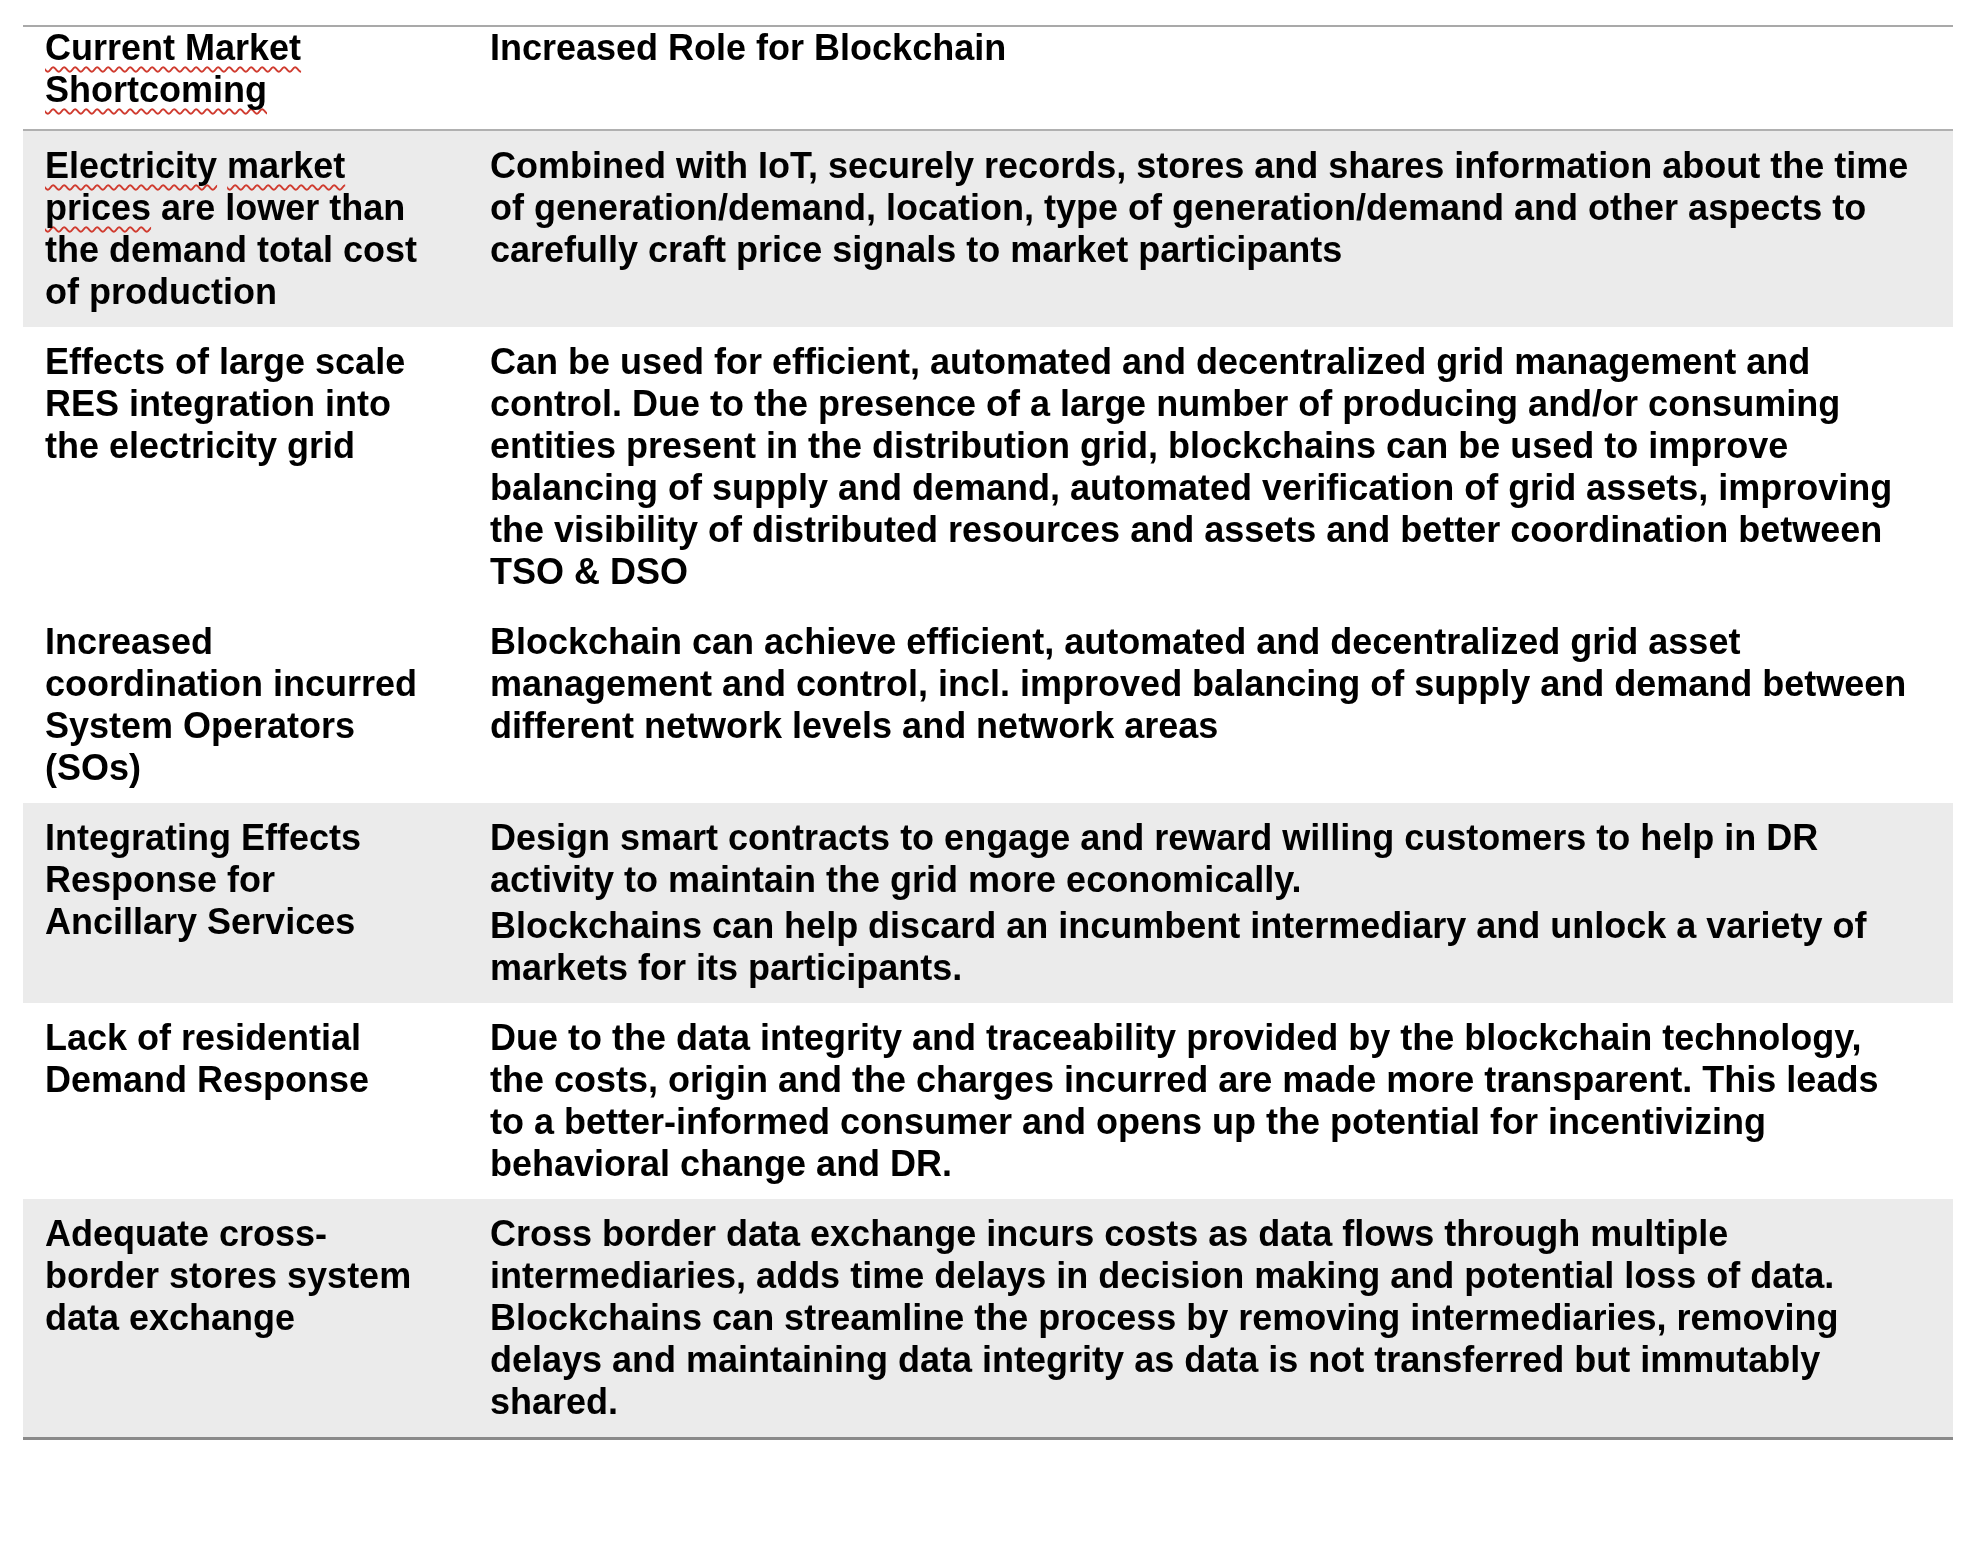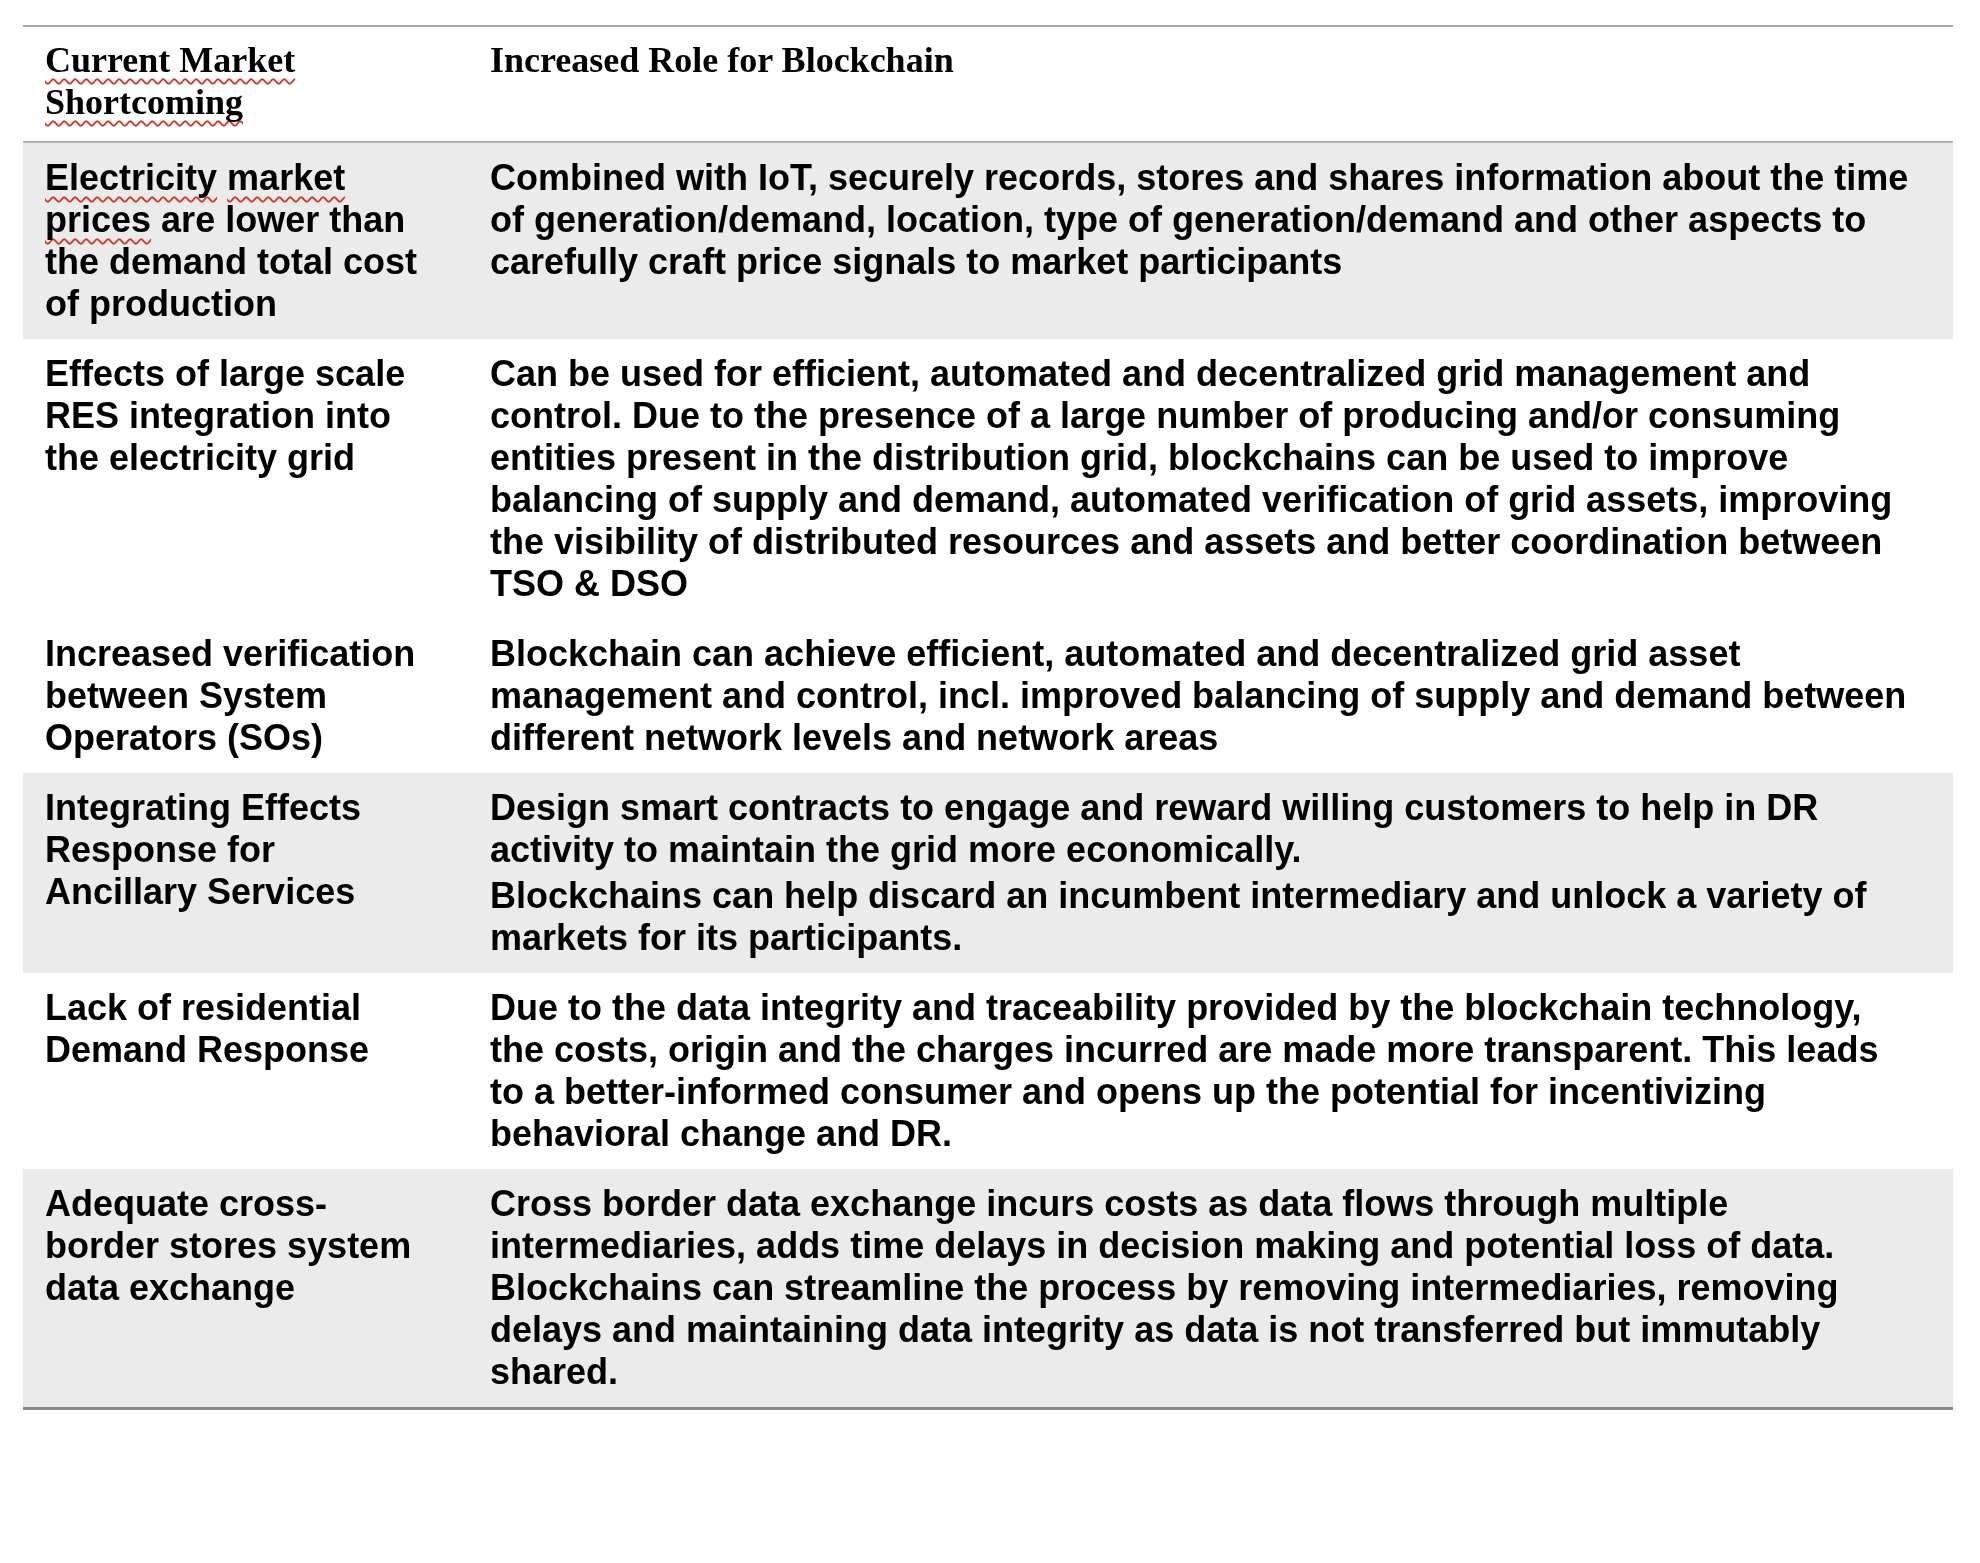--- a/index.html
+++ b/index.html
@@ -31,23 +31,22 @@
   col.c-short { width: 440px; }
   thead tr { border-bottom: 2px solid #b0b0b0; }
   th, td {
     vertical-align: top;
     text-align: left;
     font-weight: bold;
     padding: 14px 0;
   }
   thead th {
     font-weight: bold;
-    padding-top: 12px;
+    padding-top: 0;
     padding-bottom: 18px;
-    font-family: Liberation Serif, serif;
   }
   .cell-short {
     font-weight: bold;
     padding-left: 22px;
     padding-right: 40px;
   }
   .cell-role {
     padding-left: 27px;
     padding-right: 43px;
   }
@@ -85,21 +84,21 @@
           <p>Combined with IoT, securely records, stores and shares information about the time of generation/demand, location, type of generation/demand and other aspects to carefully craft price signals to market participants</p>
         </td>
       </tr>
       <tr>
         <td class="cell-short">Effects of large scale RES integration into the electricity grid</td>
         <td class="cell-role">
           <p>Can be used for efficient, automated and decentralized grid management and control. Due to the presence of a large number of producing and/or consuming entities present in the distribution grid, blockchains can be used to improve balancing of supply and demand, automated verification of grid assets, improving the visibility of distributed resources and assets and better coordination between TSO &amp; DSO</p>
         </td>
       </tr>
       <tr>
-        <td class="cell-short">Increased verification between System Operators (SOs)</td>
+        <td class="cell-short">Increased coordination incurred System Operators (SOs)</td>
         <td class="cell-role">
           <p>Blockchain can achieve efficient, automated and decentralized grid asset management and control, incl. improved balancing of supply and demand between different network levels and network areas</p>
         </td>
       </tr>
       <tr class="shaded">
         <td class="cell-short">Integrating Effects Response for Ancillary Services</td>
         <td class="cell-role">
           <p>Design smart contracts to engage and reward willing customers to help in DR activity to maintain the grid more economically.</p>
           <p>Blockchains can help discard an incumbent intermediary and unlock a variety of markets for its participants.</p>
         </td>

